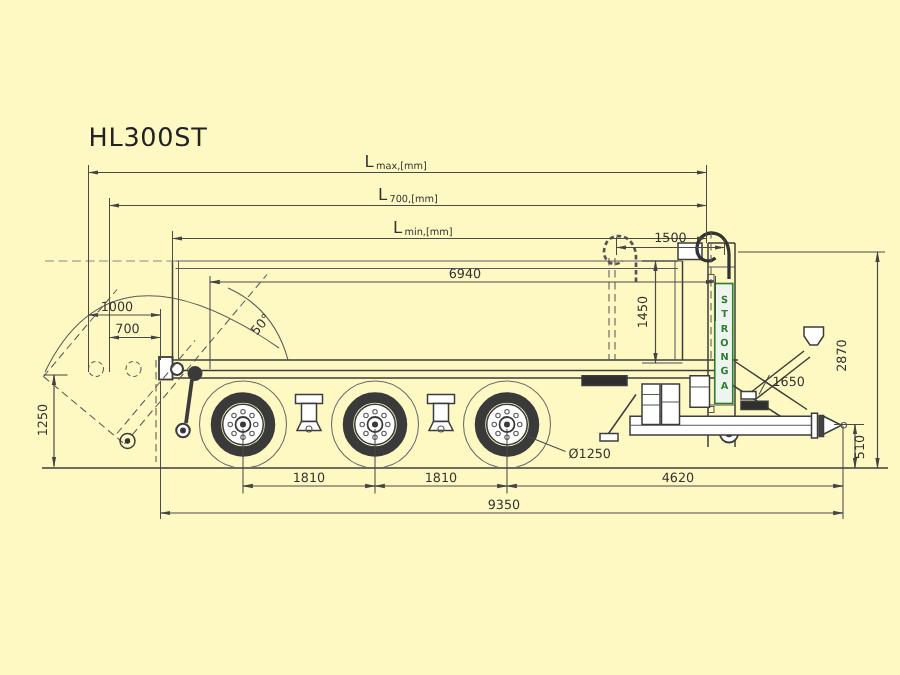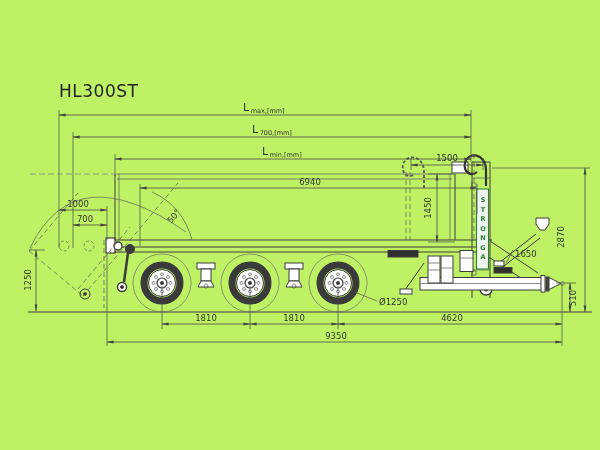--- a/index.html
+++ b/index.html
@@ -1,16 +1,16 @@
 <!DOCTYPE html>
 <html><head>
 <meta charset="utf-8">
 <style>
   html,body{margin:0;padding:0;background:#fff;}
-  #stage{position:relative;width:600px;height:450px;background:#bef264;overflow:hidden;
+  #stage{position:relative;width:600px;height:450px;background:#fef9c3;overflow:hidden;
          font-family:"DejaVu Sans",sans-serif;}
   svg{position:absolute;left:0;top:0;}
   .body{stroke:#3c3c3c;fill:none;stroke-width:1;}
   .thin{stroke:#5a5a5a;fill:none;stroke-width:.7;}
   .ext{stroke:#4a4a4a;stroke-width:.7;fill:none;}
   .dim{stroke:#4a4a4a;stroke-width:.8;fill:none;
        marker-start:url(#arr);marker-end:url(#arr);}
   .dash{stroke-dasharray:5 3;}
   .dash2{stroke-dasharray:3 2;}
   .dimtxt{fill:#333;font-size:8.5px;font-family:"DejaVu Sans",sans-serif;}

